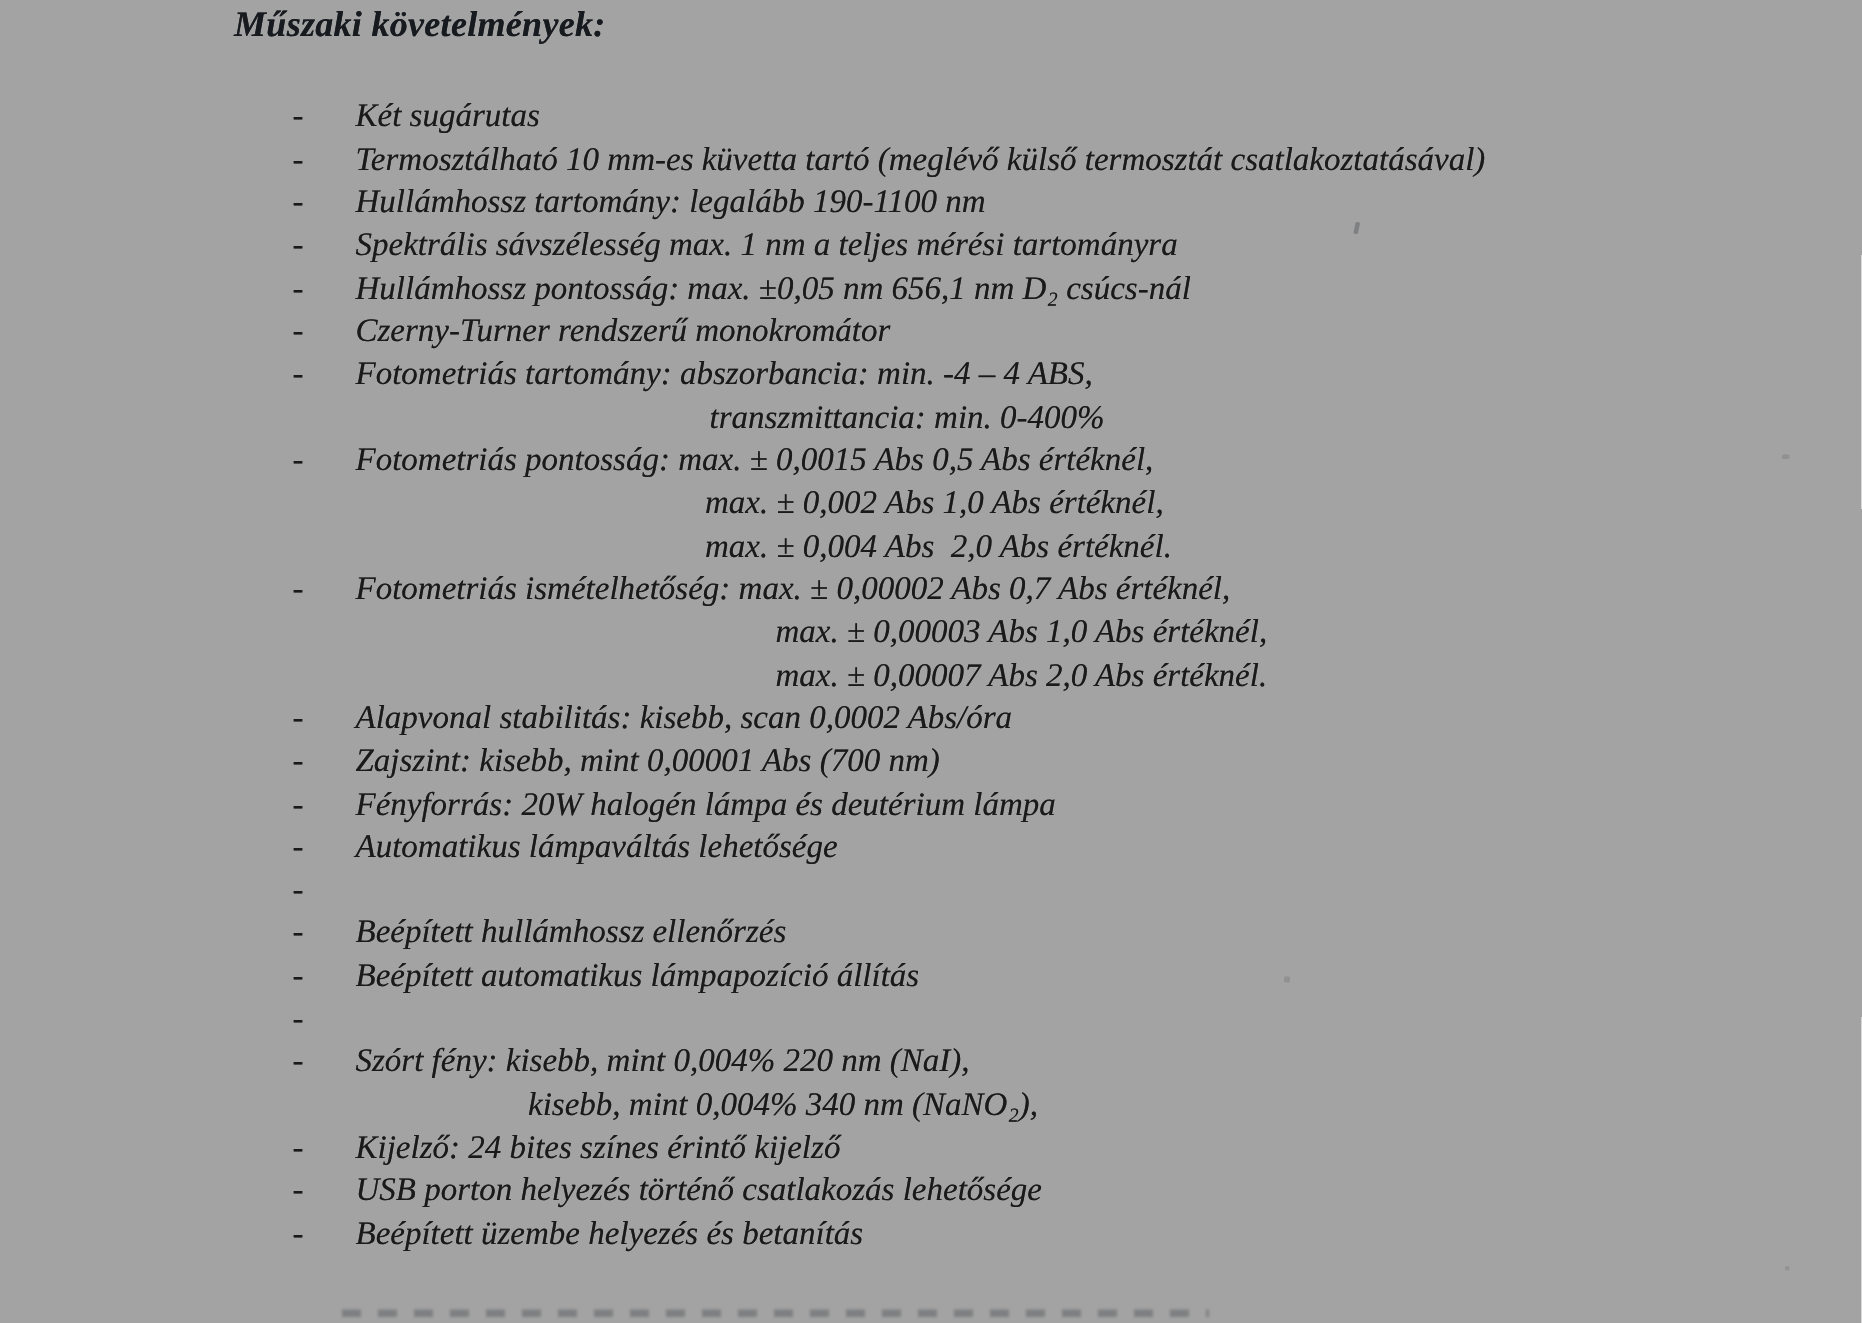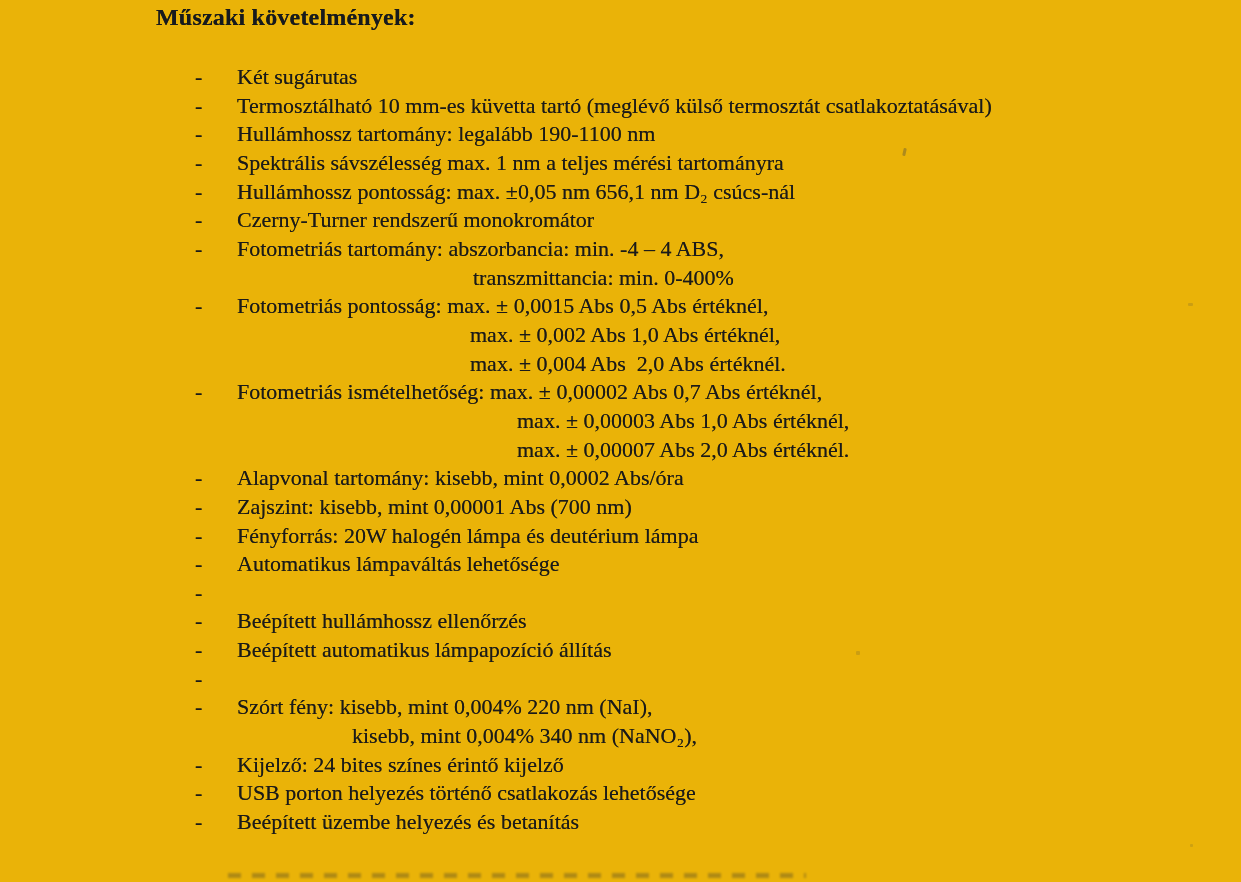--- a/index.html
+++ b/index.html
@@ -11,21 +11,22 @@
     width: 1241px;
     height: 882px;
     position: relative;
     overflow: hidden;
     font-family: "Liberation Serif", "DejaVu Serif", serif;
     color: #1a1a1a;
   }
   .doc {
     position: absolute;
     inset: 0;
-    background: #eab308;
+    background: #a3a3a3;
+    font-style: italic;
   }
   .title {
     position: absolute;
     left: 156px;
     top: 4px;
     margin: 0;
     font-size: 24px;
     font-weight: bold;
     letter-spacing: 0.2px;
     color: #171a1e;
@@ -114,21 +115,21 @@
     <div class="line cont"><span class="txt i470">max. ± 0,002 Abs 1,0 Abs értéknél,</span></div>
 
     <div class="line cont"><span class="txt i470">max. ± 0,004 Abs  2,0 Abs értéknél.</span></div>
 
     <div class="line"><span class="dash">-</span><span class="txt">Fotometriás ismételhetőség: max. ± 0,00002 Abs 0,7 Abs értéknél,</span></div>
 
     <div class="line cont"><span class="txt i517">max. ± 0,00003 Abs 1,0 Abs értéknél,</span></div>
 
     <div class="line cont"><span class="txt i517">max. ± 0,00007 Abs 2,0 Abs értéknél.</span></div>
 
-    <div class="line"><span class="dash">-</span><span class="txt">Alapvonal tartomány: kisebb, mint 0,0002 Abs/óra</span></div>
+    <div class="line"><span class="dash">-</span><span class="txt">Alapvonal stabilitás: kisebb, scan 0,0002 Abs/óra</span></div>
 
     <div class="line"><span class="dash">-</span><span class="txt">Zajszint: kisebb, mint 0,00001 Abs (700 nm)</span></div>
 
     <div class="line"><span class="dash">-</span><span class="txt">Fényforrás: 20W halogén lámpa és deutérium lámpa</span></div>
 
     <div class="line"><span class="dash">-</span><span class="txt">Automatikus lámpaváltás lehetősége</span></div>
 
     <div class="line"><span class="dash">-</span></div>
 
     <div class="line"><span class="dash">-</span><span class="txt">Beépített hullámhossz ellenőrzés</span></div>

